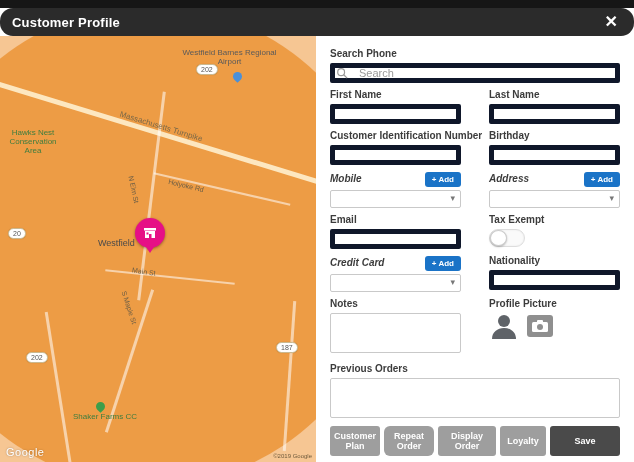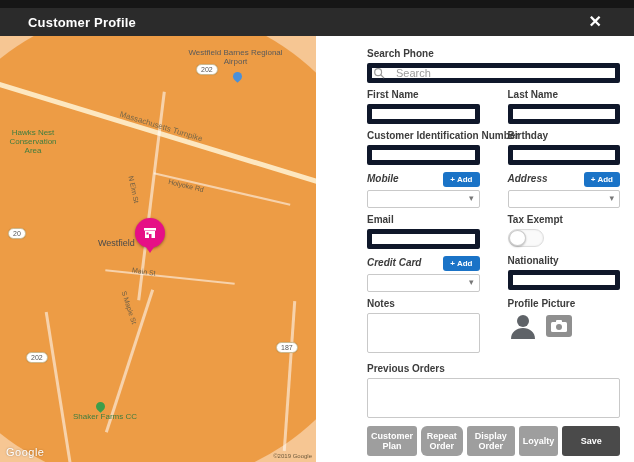--- a/index.html
+++ b/index.html
@@ -4,21 +4,21 @@
 <style>
   * { box-sizing: border-box; margin: 0; padding: 0; }
   html,body { width:634px; height:462px; overflow:hidden; }
   body { font-family:"Liberation Sans", sans-serif; background:#fff; }
 
   .app { width:634px; height:462px; display:flex; flex-direction:column; position:relative; }
 
   .titlebar-strip { height:8px; background:#161616; flex:0 0 auto; }
 
   .dialog-header { height:28px; background:#2b2b2b; color:#fff; display:flex; align-items:center;
-    justify-content:space-between; padding:0 28px; flex:0 0 auto; }
+    justify-content:space-between; padding:0 12px; flex:0 0 auto;border-radius:13px; }
   .dialog-header .title { font-size:13px; font-weight:bold; letter-spacing:.2px; }
   .close-btn { font-size:16px; font-weight:bold; cursor:pointer; line-height:1; padding:2px 4px; }
 
   .main { flex:1; display:flex; min-height:0; }
 
   
   .map { width:316px; position:relative; overflow:hidden; background:#f6c693; flex:0 0 auto; }
   .map-circle { position:absolute; left:-90px; top:-30px; width:480px; height:480px;
     border-radius:50%; background:rgba(235,148,55,0.85); }
   .road { position:absolute; background:rgba(255,255,255,0.55); }
@@ -37,21 +37,21 @@
     background:#e60f86; display:flex; align-items:center; justify-content:center;
     box-shadow:0 1px 3px rgba(0,0,0,.4); cursor:pointer; }
   .marker:after { content:""; position:absolute; bottom:-5px; left:11px;
     border-left:4px solid transparent; border-right:4px solid transparent;
     border-top:6px solid #e60f86; }
   .map-logo { position:absolute; left:6px; bottom:4px; font-size:11px; font-weight:normal;
     color:#fff; text-shadow:0 0 2px rgba(0,0,0,.35); letter-spacing:.5px; }
   .map-attrib { position:absolute; right:4px; bottom:3px; font-size:6px; color:#6e5a3c; }
 
   
-  .form-panel { flex:1; background:#fff; padding:6px 14px; display:flex; flex-direction:column; overflow:hidden;margin-left:37px; }
+  .form-panel { flex:1; background:#fff; padding:6px 14px; display:flex; flex-direction:column; overflow:hidden; }
   .field-label { font-size:10px; font-weight:bold; color:#3c3c3c; margin-top:6px; margin-bottom:3px; line-height:12px; }
   .label-row { display:flex; align-items:center; justify-content:space-between; margin-top:6px; margin-bottom:3px; height:16px; }
   .label-row .field-label { margin:0;font-style:italic; }
   .text-input { width:100%; height:20px; border:5px solid #0f172a; border-radius:2px;
     font-size:11px; padding:0 6px; color:#333; outline:none; font-family:"Liberation Sans",sans-serif; }
   .text-input::placeholder { color:#9a9a9a; }
   .search-wrap { position:relative; }
   .search-wrap .text-input { padding-left:24px; }
   .search-icon { position:absolute; left:6px; top:4px; width:12px; height:12px; }
   .row2 { display:flex; gap:28px; }
@@ -98,21 +98,21 @@
       <div class="map-circle"></div>
 
       <div class="road hwy" style="width:380px;height:5px;top:98px;left:-20px;transform:rotate(17deg);"></div>
       <div class="road" style="width:3px;height:210px;top:55px;left:150px;transform:rotate(7deg);"></div>
       <div class="road" style="width:140px;height:2px;top:152px;left:152px;transform:rotate(13deg);"></div>
       <div class="road" style="width:130px;height:2px;top:240px;left:105px;transform:rotate(6deg);"></div>
       <div class="road" style="width:3px;height:150px;top:250px;left:128px;transform:rotate(18deg);"></div>
       <div class="road" style="width:3px;height:170px;top:275px;left:58px;transform:rotate(-9deg);"></div>
       <div class="road" style="width:3px;height:150px;top:265px;left:288px;transform:rotate(4deg);"></div>
 
-      <div class="map-label poi" style="left:188px;top:12px;width:95px;font-size:8px;">Westfield Barnes Regional Airport</div>
+      <div class="map-label poi" style="left:182px;top:12px;width:95px;font-size:8px;">Westfield Barnes Regional Airport</div>
       <span class="pin blue" style="left:233px;top:36px;"></span>
 
       <div class="map-label green" style="left:4px;top:92px;width:58px;">Hawks Nest Conservation Area</div>
 
       <div class="map-label" style="left:118px;top:86px;transform:rotate(17deg);color:#7a6848;">Massachusetts Turnpike</div>
 
       <div class="map-label place" style="left:98px;top:202px;">Westfield</div>
 
       <div class="map-label" style="left:120px;top:150px;transform:rotate(78deg);font-size:7px;">N Elm St</div>
       <div class="map-label" style="left:168px;top:146px;transform:rotate(13deg);font-size:7px;">Holyoke Rd</div>

